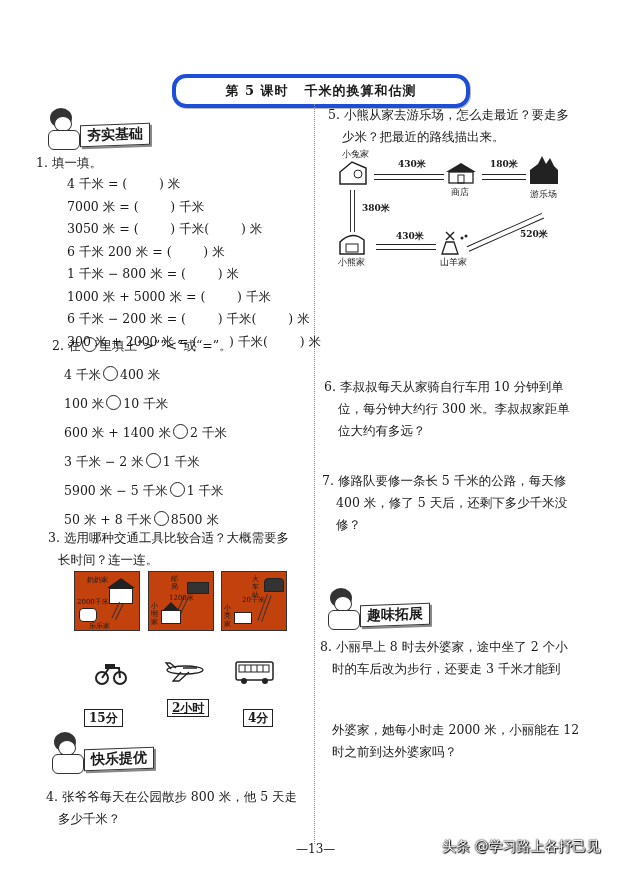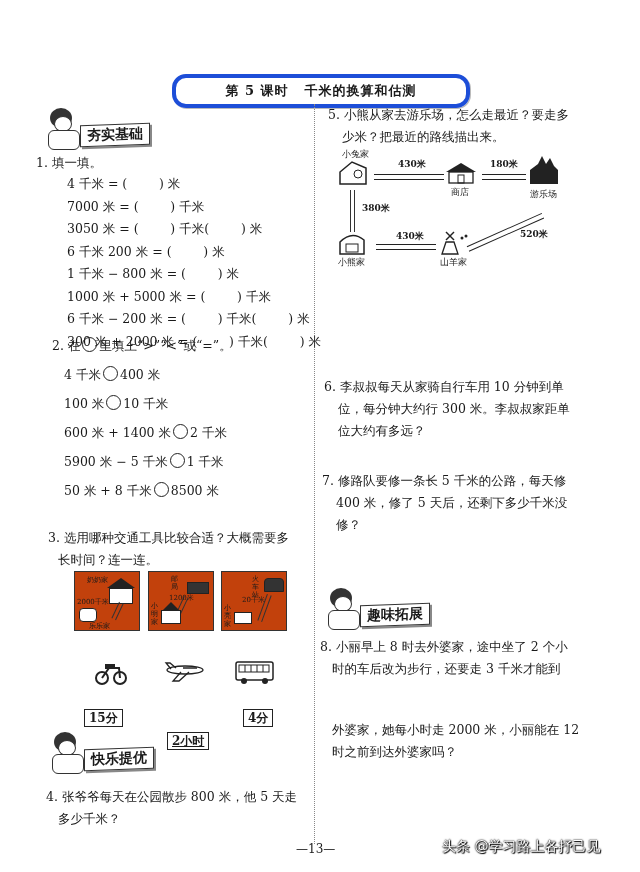--- a/index.html
+++ b/index.html
@@ -62,20 +62,21 @@
   <div class="line">300 米 + 2000 米 = (        ) 千米(        ) 米</div>
 </div>
 
 <div class="abs q" style="left:52px;top:335px;">
   <span>2. 在</span><span class="circle"></span><span>里填上“&gt;”“&lt;”或“=”。</span>
 </div>
 <div class="abs" style="left:64px;top:360px;">
   <div class="line" style="height:29px;line-height:29px;"><span>4 千米</span><span class="circle"></span><span>400 米</span></div>
   <div class="line" style="height:29px;line-height:29px;"><span>100 米</span><span class="circle"></span><span>10 千米</span></div>
   <div class="line" style="height:29px;line-height:29px;"><span>600 米 + 1400 米</span><span class="circle"></span><span>2 千米</span></div>
+  <div class="line" style="height:29px;line-height:29px;"><span>3 千米 − 2 米</span><span class="circle"></span><span>1 千米</span></div>
   <div class="line" style="height:29px;line-height:29px;"><span>5900 米 − 5 千米</span><span class="circle"></span><span>1 千米</span></div>
   <div class="line" style="height:29px;line-height:29px;"><span>50 米 + 8 千米</span><span class="circle"></span><span>8500 米</span></div>
 </div>
 
 <div class="abs q" style="left:48px;top:527px;width:260px;">
   <div>3. 选用哪种交通工具比较合适？大概需要多</div>
   <div style="padding-left:10px;">长时间？连一连。</div>
 </div>
 
 <div class="scene" style="left:74px;top:571px;width:64px;">
@@ -122,21 +123,21 @@
   <rect x="4" y="5" width="30" height="7" fill="none" stroke="#222" stroke-width="1"></rect>
   <line x1="10" y1="5" x2="10" y2="12" stroke="#222"></line>
     <line x1="16" y1="5" x2="16" y2="12" stroke="#222"></line>
     <line x1="22" y1="5" x2="22" y2="12" stroke="#222"></line>
     <line x1="28" y1="5" x2="28" y2="12" stroke="#222"></line>
   <circle cx="9" cy="21" r="3" fill="#222"></circle>
     <circle cx="30" cy="21" r="3" fill="#222"></circle>
 </svg>
 
 <div class="timebox" style="left:84px;top:709px;">15分</div>
-<div class="timebox" style="left:167px;top:732px;text-decoration:underline;">2小时</div>
+<div class="timebox" style="left:167px;top:699px;text-decoration:underline;">2小时</div>
 <div class="timebox" style="left:243px;top:709px;">4分</div>
 
 <div class="abs section-hdr" style="left:48px;top:730px;">
   <div class="mascot">
       <div class="head"></div>
       <div class="face"></div>
       <div class="body"></div>
     </div>
   <div class="banner">快乐提优</div>
 </div>

